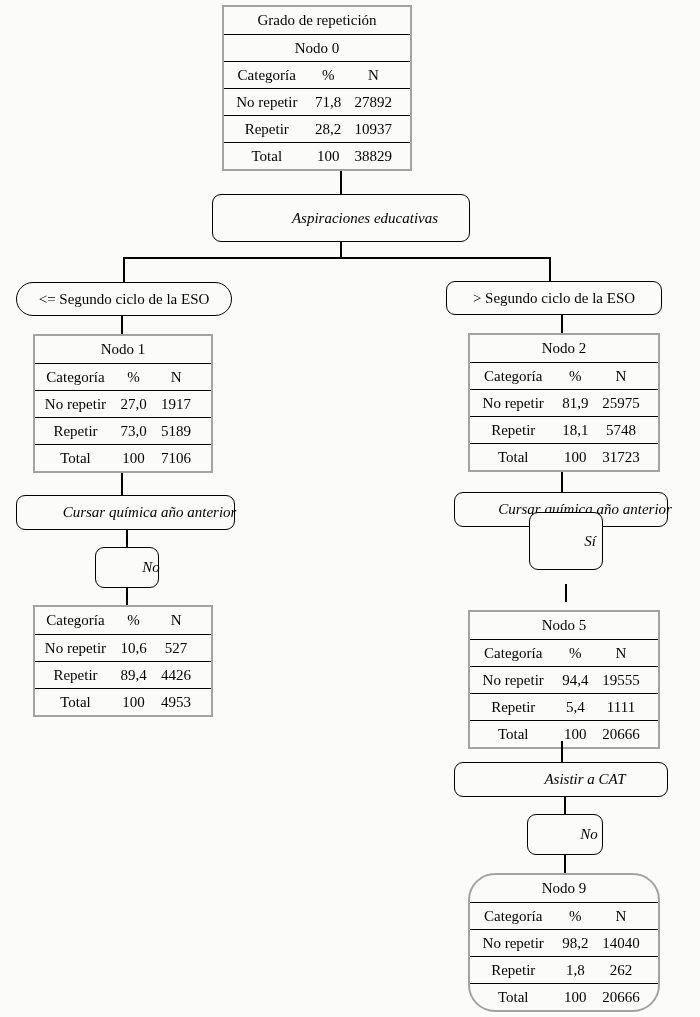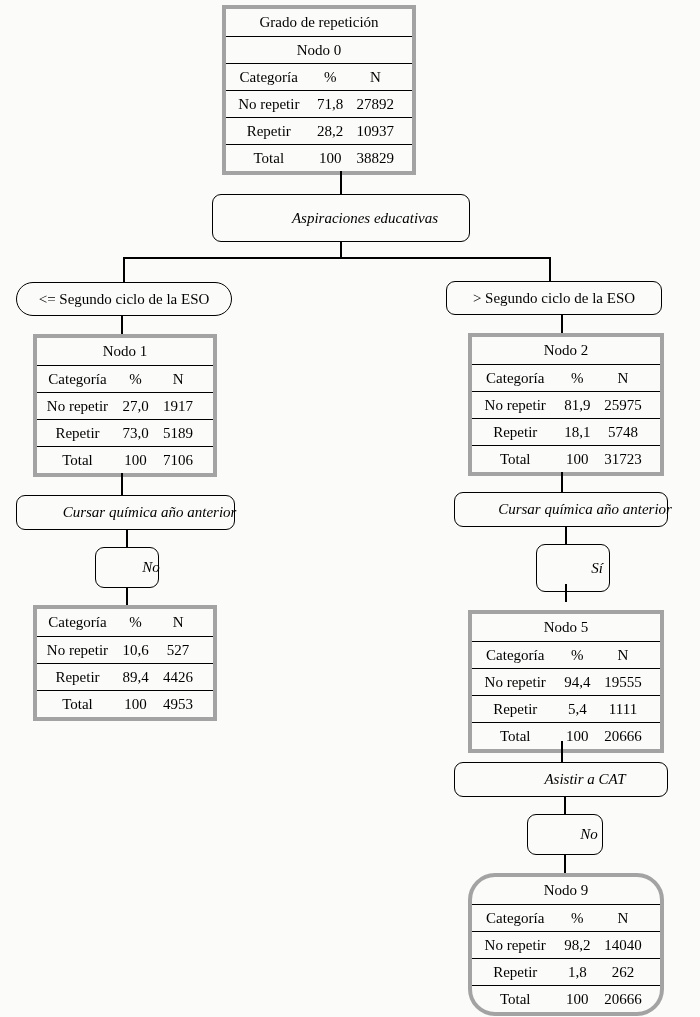--- a/index.html
+++ b/index.html
@@ -10,21 +10,21 @@
   }
   .canvas {
     position: relative;
     width: 700px;
     height: 1017px;
     background: #fbfbf9;
     overflow: hidden;
   }
   .tbl {
     position: absolute;
-    border: 4px solid #a3a3a3;
+    border: 2px solid #a3a3a3;
     background: #fbfbf9;
   }
   .tr {
     box-sizing: border-box;
     height: 27px;
     display: grid;
     grid-template-columns: 46% 20% 34%;
     align-items: center;
     text-align: center;
     font-size: 15px;
@@ -186,21 +186,21 @@
       <span>100</span>
       <span class="cell-n">31723</span>
     </div>
   </div>
 
   <div class="vline" style="left:561px; top:472px; height:20px;"></div>
   <div class="rbox italic" style="left:454px; top:492px; width:214px; height:35px;">
     <span>Cursar química año anterior</span>
   </div>
   <div class="vline" style="left:565px; top:527px; height:17px;"></div>
-  <div class="rbox italic" style="left:529px; top:544px; width:74px; height:48px;margin-left:7px;">
+  <div class="rbox italic" style="left:529px; top:512px; width:74px; height:58px;">
     <span>Sí</span>
   </div>
   <div class="vline" style="left:565px; top:584px; height:18px;"></div>
 
   <div class="tbl" style="left:468px; top:602px; width:188px;margin-top:8px;">
     <div class="tr full">
       <span>Nodo 5</span>
     </div>
     <div class="tr">
       <span>Categoría</span>

